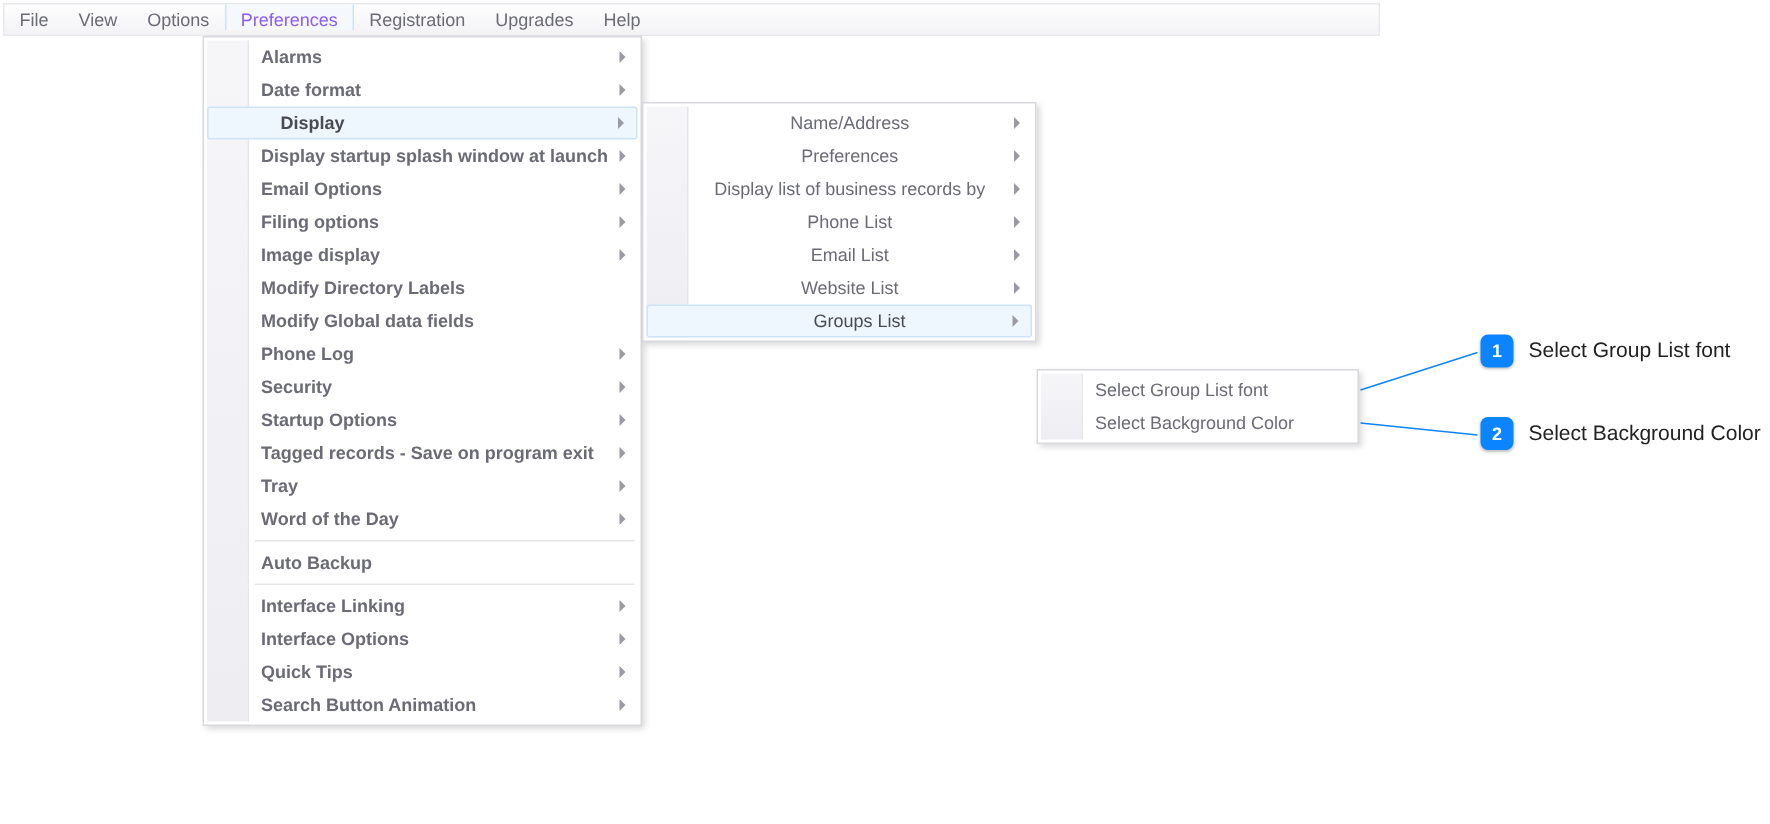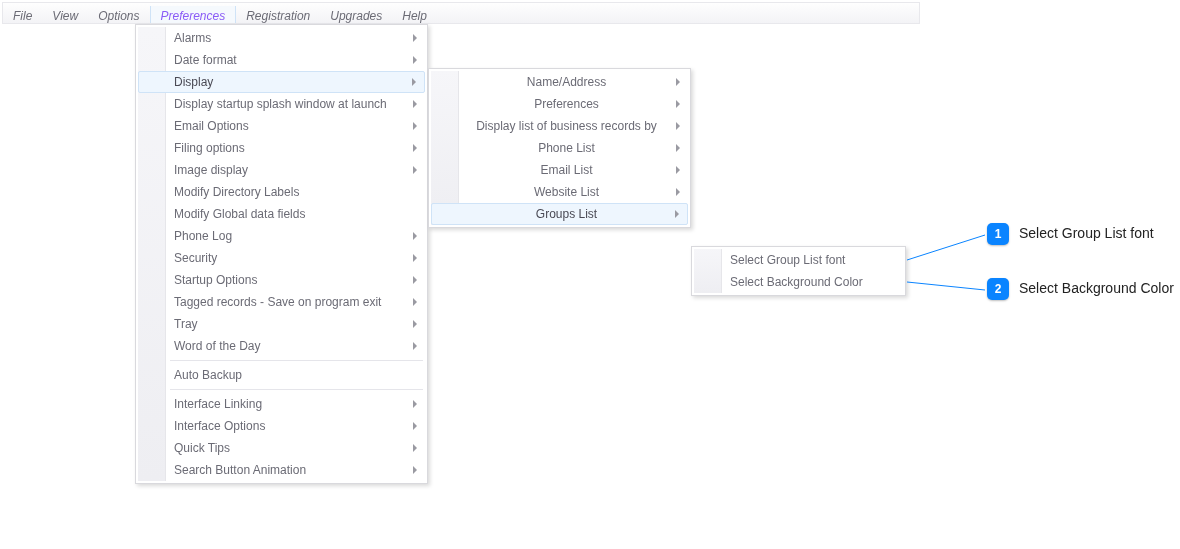--- a/index.html
+++ b/index.html
@@ -2,51 +2,51 @@
 <html><head>
   <meta charset="utf-8">
   <style>
     * { margin: 0; padding: 0; box-sizing: border-box; font-family: "Segoe UI", Tahoma, sans-serif; }
     body { background: #fff; width: 1180px; height: 549px; position: relative; overflow: hidden; }
 
     
     .menubar {
       position: absolute; left: 2px; top: 2px; right: 260px; height: 22px;
       background: linear-gradient(#fefefe, #f3f3f6);
-      border: 1px solid #e8e8ec; display: flex; align-items: flex-end;
-      font-size: 12px; color: #6b6b75; font-style: italic;
+      border: 1px solid #e8e8ec; display: flex; align-items: flex-start;
+      font-size: 12px; color: #6b6b75;
     }
     .menubar .item { padding: 3px 10px 0; cursor: default; }
     .menubar .item.open {
       background: #f5f9fd; border-left: 1px solid #cfe3f7; border-right: 1px solid #cfe3f7;
       color: #8b5cf6;
     }
 
     
     .dropdown {
       position: absolute; background: #fff; border: 1px solid #d9d9dd;
       box-shadow: 2px 2px 4px rgba(0,0,0,.15); padding: 2px;
       font-size: 12px; color: #6b6b75;
     }
     .dropdown .gutter { position: absolute; left: 2px; top: 2px; bottom: 2px; width: 28px;
       background: linear-gradient(#f6f6f9, #eeeef2); border-right: 1px solid #e6e6ea; }
     .dropdown .row {
       position: relative; height: 22px; line-height: 22px; padding-left: 36px; padding-right: 22px;
       white-space: nowrap; cursor: default;
     }
     .dropdown .row.hover { background: #eef6fe; border: 1px solid #cfe3f7; border-radius: 2px;
-      height: 22px; line-height: 20px; padding-left: 35px; padding-right: 21px; color: #4a4a55; }
+      height: 22px; line-height: 20px; padding-left: 48px; padding-right: 21px; color: #4a4a55; }
     .dropdown .row .arrow {
       position: absolute; right: 8px; top: 50%; transform: translateY(-50%);
       width: 0; height: 0; border-top: 4px solid transparent; border-bottom: 4px solid transparent;
       border-left: 4px solid #9a9aa2;
     }
     .dropdown .sep { margin: 3px 2px 3px 32px; height: 1px; background: #e5e5ea; }
 
-    .panel1 { left: 135px; top: 24px; width: 293px; }
+    .panel1 { left: 135px; top: 24px; width: 293px; font-weight: bold; }
     .panel2 { left: 428px; top: 68px; width: 263px; text-align: center; }
     .panel3 { left: 691px; top: 246px; width: 215px; }
 
     
     .badge {
       position: absolute; width: 22px; height: 22px; border-radius: 5px;
       background: #0a84ff; color: #fff; font-size: 12px; font-weight: 600;
       display: flex; align-items: center; justify-content: center;
       box-shadow: 0 1px 2px rgba(0,0,0,.25);
     }

